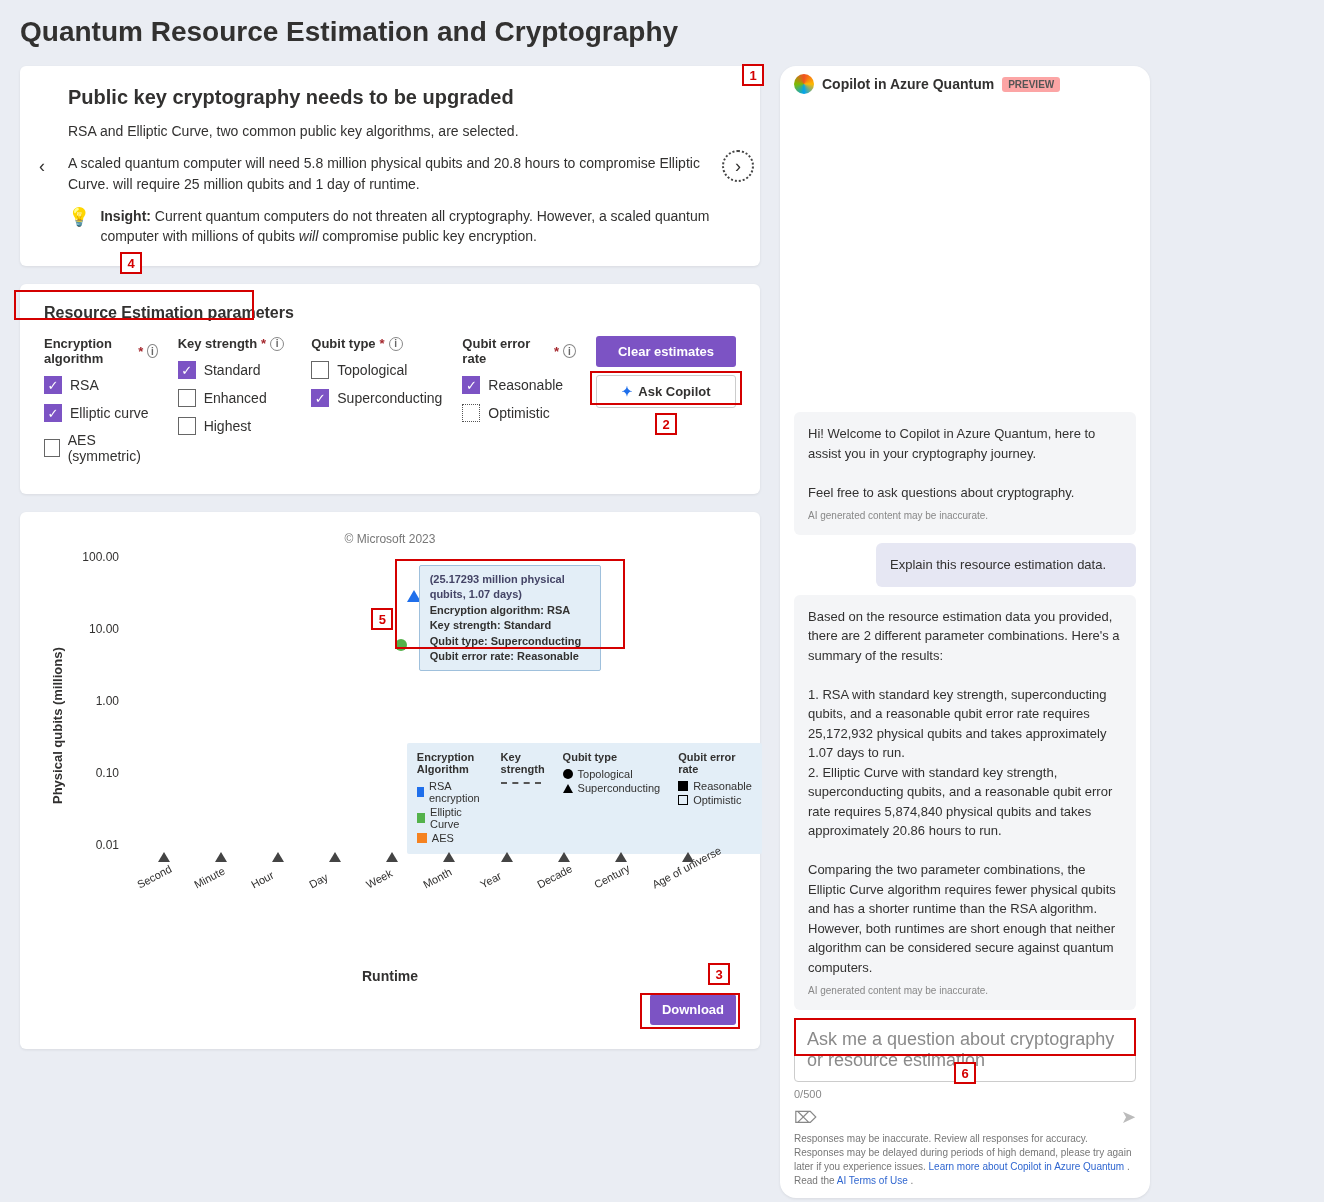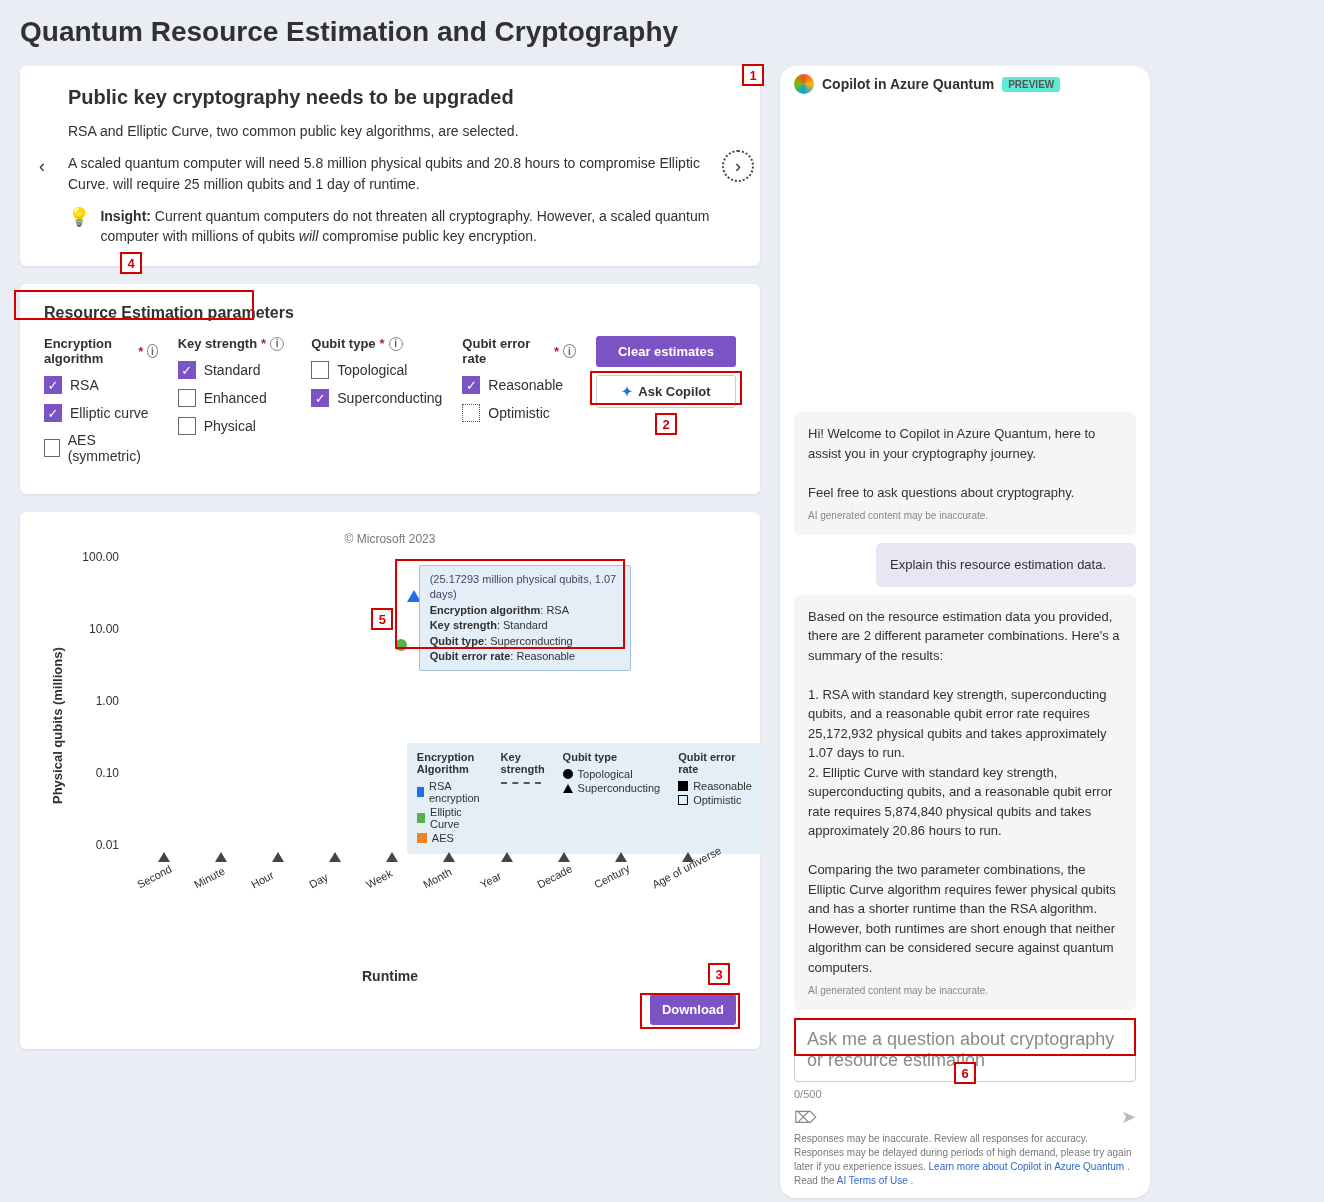--- a/index.html
+++ b/index.html
@@ -89,21 +89,21 @@
   .sw-tri{width:0;height:0;border-left:5px solid transparent;border-right:5px solid transparent;border-bottom:9px solid #000;}
   .sw-sq-fill{background:#000;} .sw-sq-open{border:1.4px solid #000;}
   .ks-dash{border-top:2px dashed #555; width:40px; height:0; margin-top:6px;}
   .dl-wrap { text-align:right; margin-top:10px; }
   .dl-btn { display:inline-block; }
 
   
   .copilot { background:#fff; border-radius:16px; box-shadow:0 1px 3px rgba(0,0,0,.08); padding:8px 14px 10px; }
   .cop-head { display:flex; align-items:center; gap:8px; font-weight:600; margin-bottom:10px; }
   .cop-logo { width:20px; height:20px; border-radius:50%; background: conic-gradient(#f25022,#ffb900,#00a4ef,#7fba00,#f25022); }
-  .pill { background:#5eead4; font-size:10px; padding:2px 6px; border-radius:3px; font-weight:600; color:#555;text-align:right; }
+  .pill { background:#fca5a5; font-size:10px; padding:2px 6px; border-radius:3px; font-weight:600; color:#555;text-align:right; }
   .chat-area { min-height:360px; }
   .bubble { background:#f4f5f7; border-radius:6px; padding:12px 14px; margin:8px 0; font-size:13px; line-height:1.5; }
   .bubble.user { background:#e6e7f3; margin-left:auto; text-align:left; max-width:260px; }
   .ai-note { font-size:10px; color:#888; margin-top:6px; }
   .chat-input {
     border:1px solid #ccc; border-radius:4px; padding:10px 12px; font-size:18px;
     color:#8a8a8a; margin-top:8px;
   }
   .chat-meta { display:flex; justify-content:space-between; align-items:center; font-size:11px; color:#888; margin-top:6px; }
   .send-icon { transform:rotate(0deg); font-size:18px; color:#bbb; }
@@ -183,21 +183,21 @@
                 <div class="check-row">
                   <span class="chk on">✓</span>
                   <span>Standard</span>
                 </div>
                 <div class="check-row">
                   <span class="chk off"></span>
                   <span>Enhanced</span>
                 </div>
                 <div class="check-row">
                   <span class="chk off"></span>
-                  <span>Physical</span>
+                  <span>Highest</span>
                 </div>
               </div>
           </div>
           <div class="param-col">
             <div class="param-label">
                 <span>Qubit type</span>
                 <span class="req">*</span>
                 <span class="info-icon">i</span>
               </div>
             <div id="qubit-opts">
@@ -252,21 +252,21 @@
                 <div>10.00</div>
                 <div>1.00</div>
                 <div>0.10</div>
                 <div>0.01</div>
               </div>
             <div class="plot-area">
 
               <span class="pt-tri" style="left:46%; top:14%;"></span>
               <span class="pt-circ" style="left:44%; top:30%;"></span>
 
-              <div class="tooltip-box" style="left:48%; top:6%; width:212px;">
+              <div class="tooltip-box" style="left:48%; top:6%; width:182px;font-weight:bold;">
                 <div style="color:#446;">(25.17293 million physical qubits, 1.07 days)</div>
                 <div id="ttrows">
                     <div><b>Encryption algorithm</b>: RSA</div>
                     <div><b>Key strength</b>: Standard</div>
                     <div><b>Qubit type</b>: Superconducting</div>
                     <div><b>Qubit error rate</b>: Reasonable</div>
                   </div>
               </div>
               <div class="callout" style="left:44%; top:4%; width:230px; height:90px;"></div>
               <div class="callout-num" style="left:40%; top:20%;">5</div>

